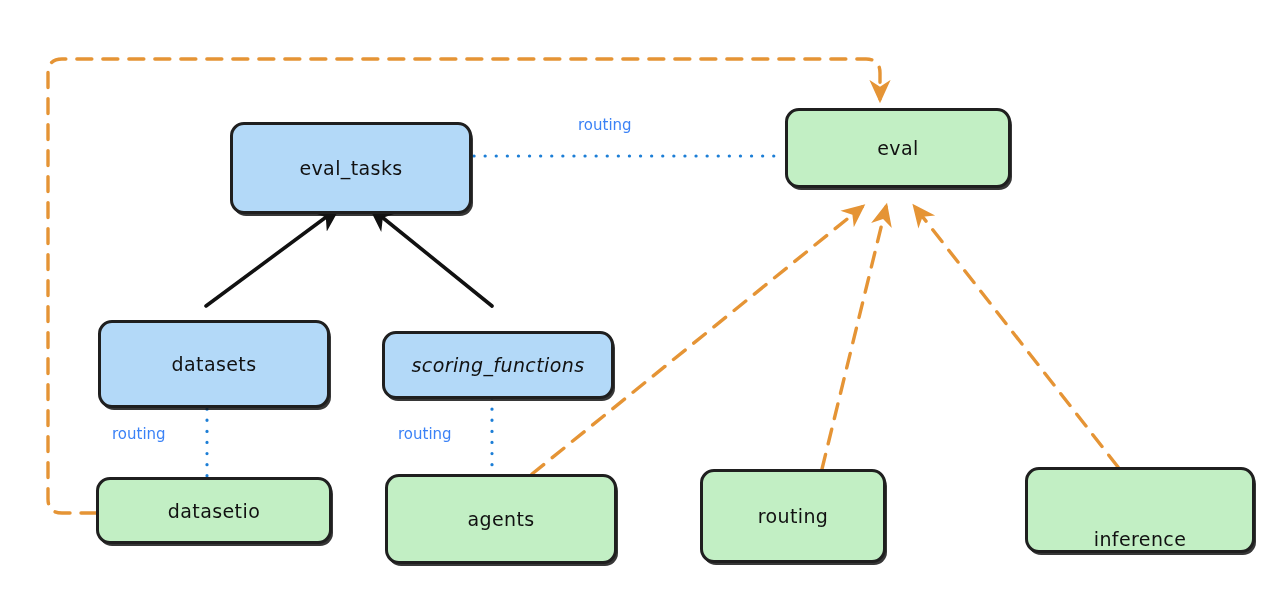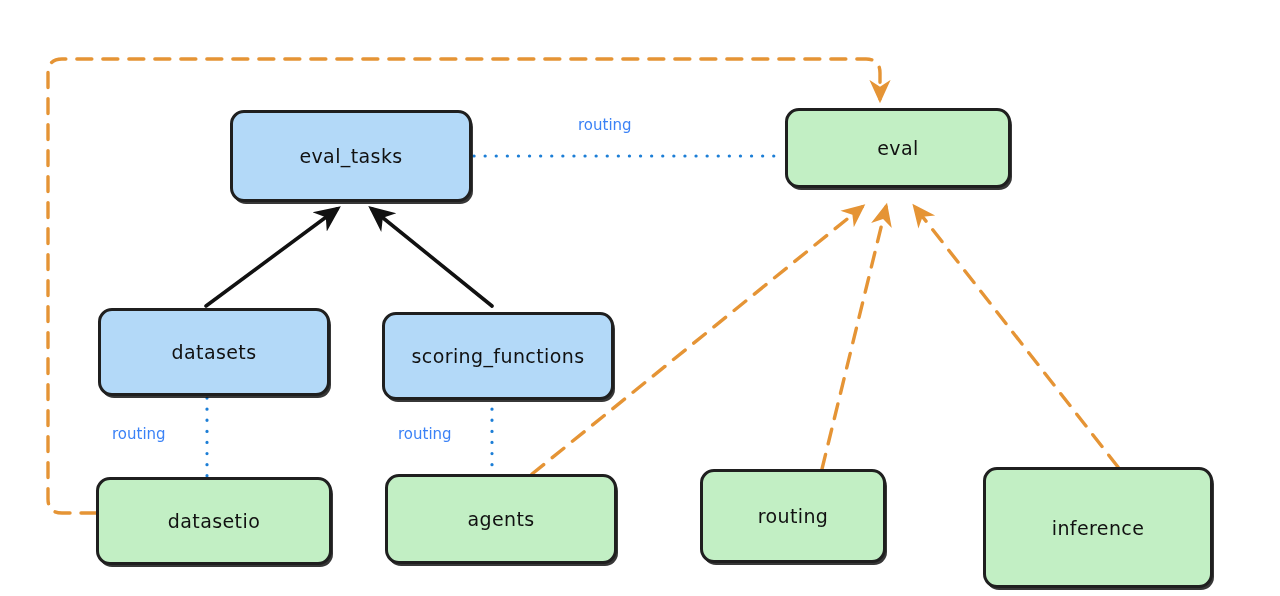--- a/index.html
+++ b/index.html
@@ -41,20 +41,21 @@
   .node .label {
     font-family: "DejaVu Sans", sans-serif;
     font-size: 19px;
     color: #111111;
     letter-spacing: 0.4px;
     white-space: nowrap;
     pointer-events: none;
   }
   .node.api {
     background: #b3d9f8;
+    margin-top: 12px;
   }
   .node.provider {
     background: #c2efc4;
   }
   .edge-label {
     position: absolute;
     font-family: "DejaVu Sans", sans-serif;
     font-size: 15px;
     color: #3b82f6;
     white-space: nowrap;
@@ -120,37 +121,37 @@
   </div>
 
   <div class="node provider" style="left:785px; top:108px; width:226px; height:80px;">
     <span class="label">eval</span>
   </div>
 
   <div class="node api" style="left:98px; top:308px; width:232px; height:88px;">
     <span class="label">datasets</span>
   </div>
 
-  <div class="node api" style="left:382px; top:312px; width:232px; height:88px;">
+  <div class="node api" style="left:382px; top:319px; width:232px; height:68px;font-style:italic;">
     <span class="label">scoring_functions</span>
   </div>
 
-  <div class="node provider" style="left:96px; top:477px; width:236px; height:88px;">
+  <div class="node provider" style="left:96px; top:477px; width:236px; height:67px;">
     <span class="label">datasetio</span>
   </div>
 
   <div class="node provider" style="left:385px; top:474px; width:232px; height:90px;">
     <span class="label">agents</span>
   </div>
 
   <div class="node provider" style="left:700px; top:469px; width:186px; height:94px;">
     <span class="label">routing</span>
   </div>
 
-  <div class="node provider" style="left:983px; top:467px; width:230px; height:121px;">
+  <div class="node provider" style="left:1025px; top:467px; width:230px; height:86px;align-items:flex-end;">
     <span class="label">inference</span>
   </div>
 
   <div class="edge-label" style="left:578px; top:116px;">routing</div>
 
   <div class="edge-label" style="left:112px; top:425px;">routing</div>
 
   <div class="edge-label" style="left:398px; top:425px;">routing</div>
 
 </div>

